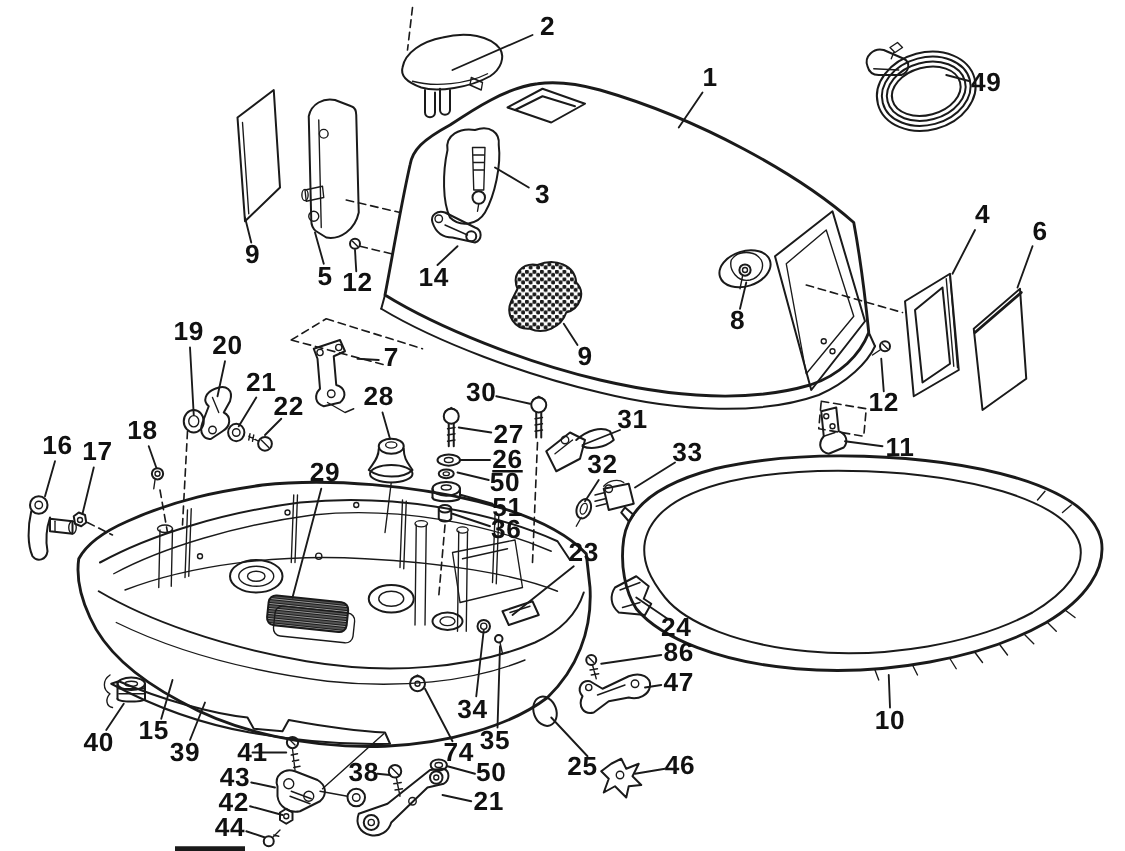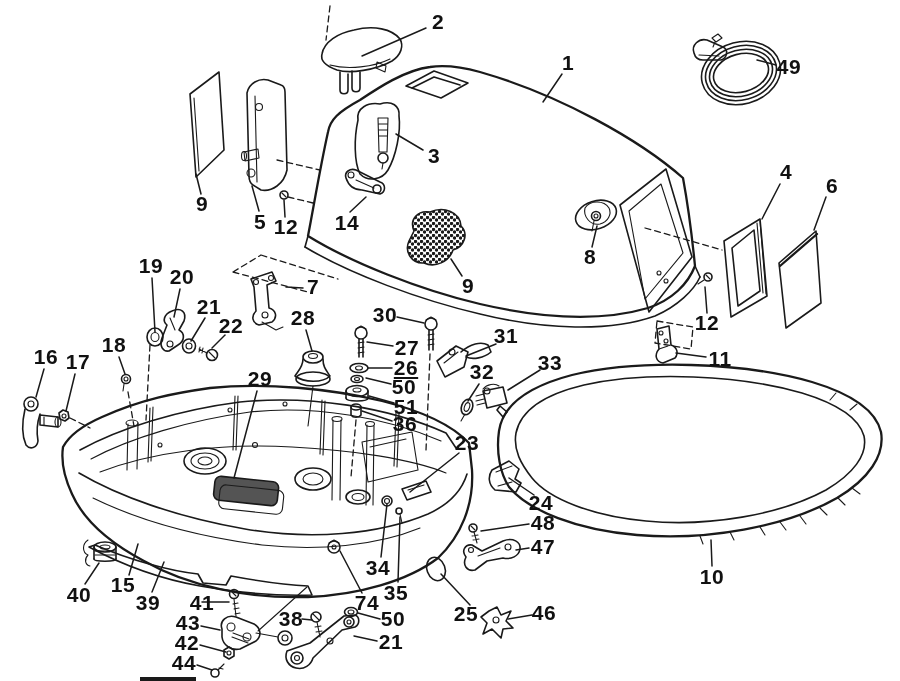--- a/index.html
+++ b/index.html
@@ -472,19 +472,19 @@
       <div class="callout" style="left: 291px; top: 619px;">38</div>
       <div class="callout" style="left: 148px; top: 603px;">39</div>
       <div class="callout" style="left: 79px; top: 595px;">40</div>
       <div class="callout" style="left: 190px; top: 603px; margin-left: 12px;">41</div>
       <div class="callout" style="left: 187px; top: 643px;">42</div>
       <div class="callout" style="left: 188px; top: 623px;">43</div>
       <div class="callout" style="left: 184px; top: 663px;">44</div>
       <div class="callout" style="left: 367px; top: 603px;">74</div>
       <div class="callout" style="left: 544px; top: 613px;">46</div>
       <div class="callout" style="left: 543px; top: 547px;">47</div>
-      <div class="callout" style="left: 543px; top: 523px;">48</div>
+      <div class="callout" style="left: 543px; top: 523px;">86</div>
       <div class="callout" style="left: 789px; top: 67px;">49</div>
       <div class="callout" style="left: 404px; top: 387px;">50</div>
       <div class="callout" style="left: 393px; top: 619px;">50</div>
       <div class="callout" style="left: 406px; top: 407px;">51</div>
     </div>
 </div>
 
 </body></html>

